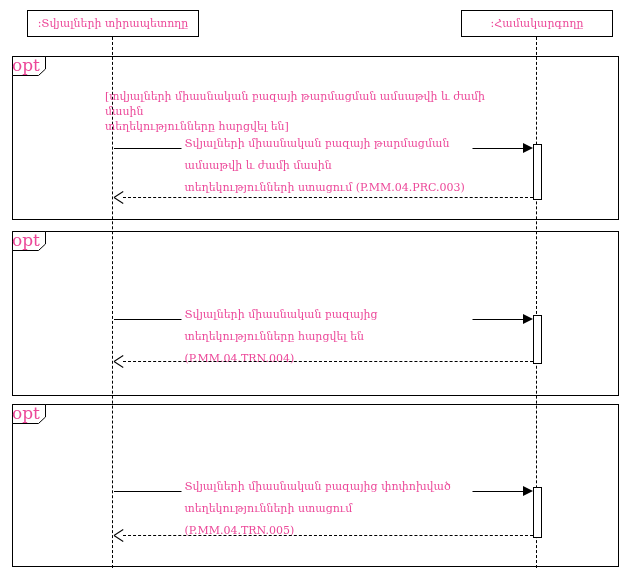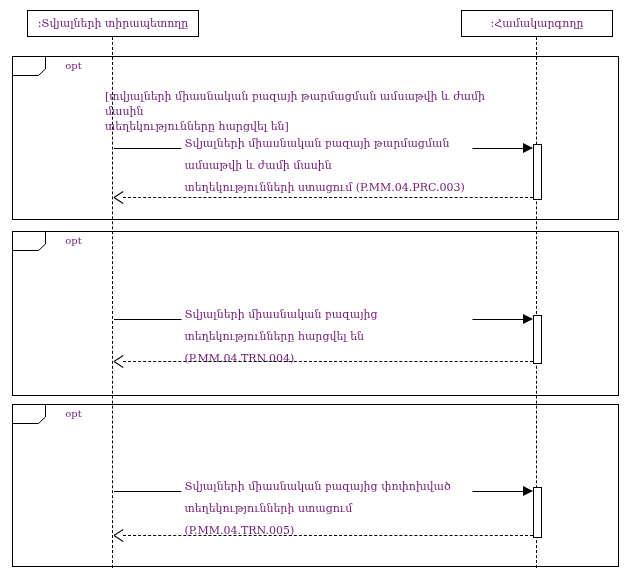--- a/index.html
+++ b/index.html
@@ -1,30 +1,30 @@
 <!DOCTYPE html>
 <html><head>
 <meta charset="utf-8">
 <style>
   html,body { margin:0; padding:0; background:#ffffff; }
   .canvas {
     position:relative; width:632px; height:577px; background:#fff;
-    font-family:"DejaVu Serif","DejaVu Sans",serif; color:#701a75;
+    font-family:"DejaVu Serif","DejaVu Sans",serif; color:#ec4899;
     overflow:hidden;
   }
   .lifeline { position:absolute; top:37px; height:531px; width:0; border-left:1px dashed #000; }
   .actor {
     position:absolute; height:25px; border:1px solid #000; background:#fff;
     text-align:center; line-height:25px; font-size:11px; white-space:nowrap;
   }
   .frag { position:absolute; left:12px; width:605px; border:1px solid #000; background:transparent; }
   .opt-tag { position:absolute; left:-1px; top:-1px; width:34px; height:20px; }
   .opt-text {
     position:absolute; left:0; top:0; width:27px; text-align:center;
-    font-size:10px; line-height:19px;margin-left:48px;
+    font-size:17px; line-height:19px;
   }
   .guard { position:absolute; font-size:11px; line-height:15px; white-space:pre-line; }
   .msg-text {
     position:absolute; transform:translateX(-50%); font-size:11px; line-height:22px;
     white-space:pre-line; text-align:left; background:#fff; padding:0 3px;
   }
   .msg-line { position:absolute; height:0; border-top:1px solid #000; }
   .ret-line { position:absolute; height:0; border-top:1px dashed #000; }
   .head-right {
     position:absolute; width:0; height:0;

